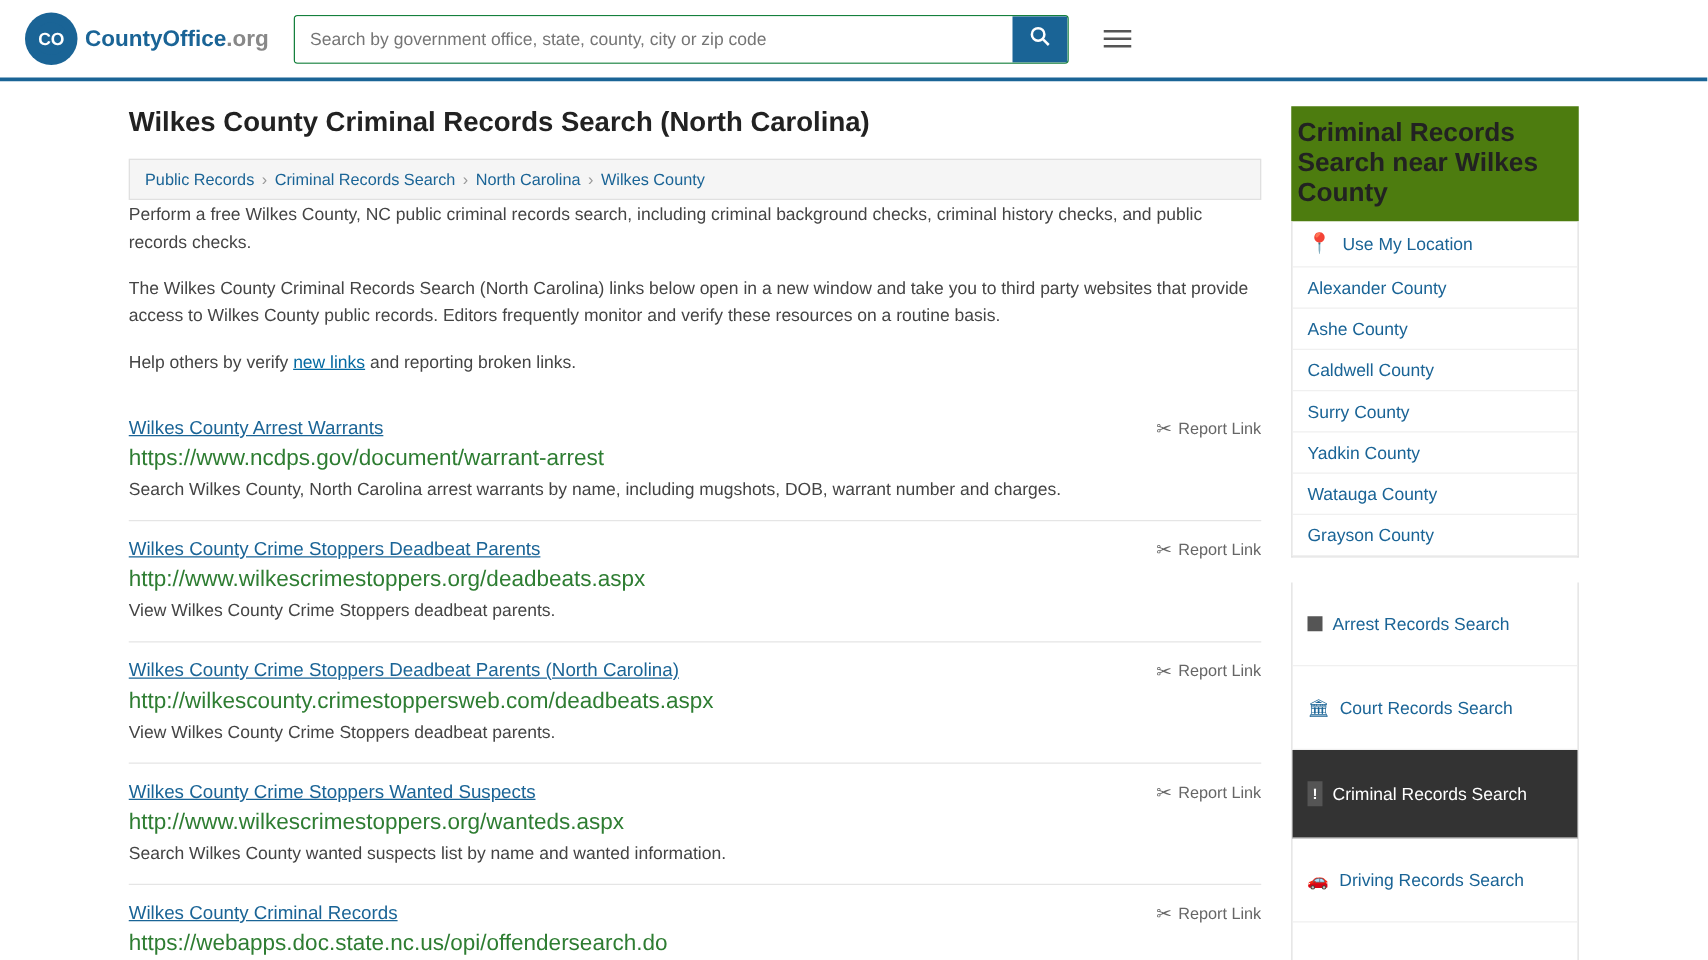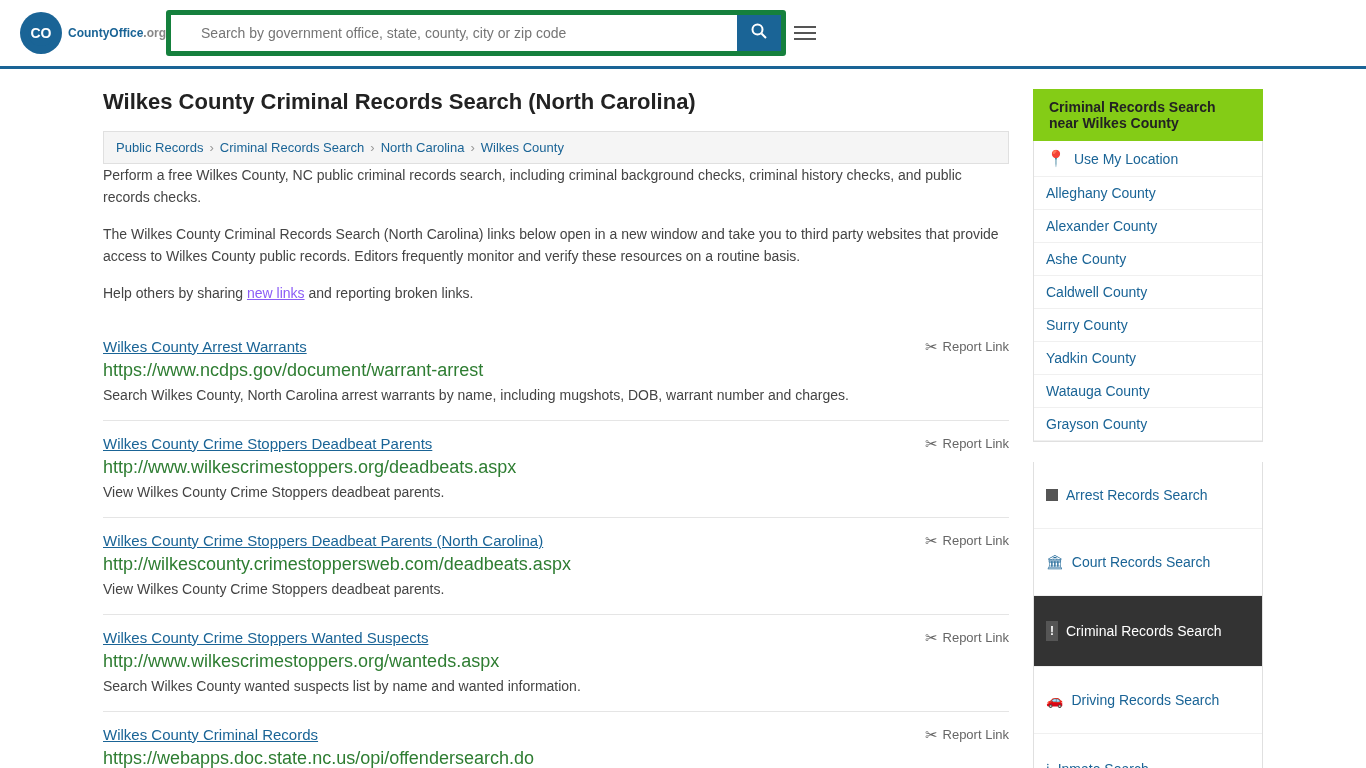--- a/index.html
+++ b/index.html
@@ -5,20 +5,21 @@
     * { box-sizing: border-box; margin: 0; padding: 0; }
     body { font-family: Arial, sans-serif; font-size: 14px; color: #333; background: #fff; }
 
     
     #header {
       background: #fff;
       border-bottom: 3px solid #1a6496;
       padding: 10px 20px;
       display: flex;
       align-items: center;
+      gap: 20px;
     }
     #logo-area {
       display: flex;
       align-items: center;
       gap: 6px;
       text-decoration: none;
       color: #333;
     }
     #logo-circle {
       width: 42px;
@@ -26,33 +27,32 @@
       background: #1a6496;
       border-radius: 50%;
       display: flex;
       align-items: center;
       justify-content: center;
       color: white;
       font-size: 18px;
       font-weight: bold;
     }
     #logo-text {
-      font-size: 12px;
+      font-size: 18px;
       font-weight: bold;
       color: #333;
     }
     #logo-text span { color: #1a6496; }
     #search-bar-wrap {
       flex: 1;
       max-width: 620px;
       display: flex;
-      border: 5px solid #15803d;
+      border: 1px solid #15803d;
       border-radius: 3px;
       overflow: hidden;
-      padding-left: 18px;
     }
     #search-input {
       flex: 1;
       padding: 8px 12px;
       border: none;
       outline: none;
       font-size: 14px;
       color: #999;
     }
     #search-btn {
@@ -117,21 +117,21 @@
       gap: 6px;
       flex-wrap: wrap;
     }
     #breadcrumb a { color: #1a6496; text-decoration: none; }
     .bc-sep { color: #999; }
 
     
     #desc { margin-bottom: 14px; line-height: 1.6; font-size: 14px; color: #444; }
     #desc2 { margin-bottom: 14px; line-height: 1.6; font-size: 14px; color: #444; }
     #desc3 { margin-bottom: 20px; line-height: 1.6; font-size: 14px; color: #444; }
-    #desc3 a { color: #8b5cf6; }
+    #desc3 a { color: #0369a1; }
 
     
     .result-item {
       border-bottom: 1px solid #e5e5e5;
       padding: 14px 0;
     }
     .result-header {
       display: flex;
       justify-content: space-between;
       align-items: flex-start;
@@ -164,24 +164,24 @@
       font-size: 14px;
       color: #444;
       line-height: 1.5;
     }
 
     
     .sidebar-section {
       margin-bottom: 20px;
     }
     .sidebar-heading {
-      background: #84cc16;
-      padding: 10px 16px;
+      background: #4d7c0f;
+      padding: 10px 5px;
       font-weight: bold;
-      font-size: 14px;
+      font-size: 21px;
       color: #222;
       margin-bottom: 0;
     }
     .sidebar-list {
       border: 1px solid #e0e0e0;
       border-top: none;
     }
     .sidebar-link-item {
       display: flex;
       align-items: center;
@@ -266,21 +266,21 @@
       <a href="#">Criminal Records Search</a>
       <span class="bc-sep">›</span>
       <a href="#">North Carolina</a>
       <span class="bc-sep">›</span>
       <a href="#">Wilkes County</a>
     </div>
 
     <p id="desc">Perform a free Wilkes County, NC public criminal records search, including criminal background checks, criminal history checks, and public records checks.</p>
     <p id="desc2">The Wilkes County Criminal Records Search (North Carolina) links below open in a new window and take you to third party websites that provide access to Wilkes County public records. Editors frequently monitor and verify these resources on a routine basis.</p>
     <p id="desc3">
-      <span>Help others by sharing </span><a href="#">new links</a><span> and reporting broken links.</span>
+      <span>Help others by verify </span><a href="#">new links</a><span> and reporting broken links.</span>
     </p>
 
     <div id="results-list">
     <div class="result-item">
       <div class="result-header">
         <span class="result-title">Wilkes County Arrest Warrants</span>
         <span class="report-link">
           <span class="report-link-icon">✂</span>
           <span>Report Link</span>
         </span>
@@ -339,21 +339,20 @@
   <div id="sidebar">
 
     <div class="sidebar-section">
       <div class="sidebar-heading">Criminal Records Search near Wilkes County</div>
       <div class="sidebar-list">
         <div class="use-location">
           <span class="loc-icon">📍</span>
           <span>Use My Location</span>
         </div>
         <div id="nearby-counties-list">
-        <a href="#" class="nearby-county">Alleghany County</a>
             <a href="#" class="nearby-county">Alexander County</a>
             <a href="#" class="nearby-county">Ashe County</a>
             <a href="#" class="nearby-county">Caldwell County</a>
             <a href="#" class="nearby-county">Surry County</a>
             <a href="#" class="nearby-county">Yadkin County</a>
             <a href="#" class="nearby-county">Watauga County</a>
             <a href="#" class="nearby-county">Grayson County</a>
           </div>
       </div>
     </div>

